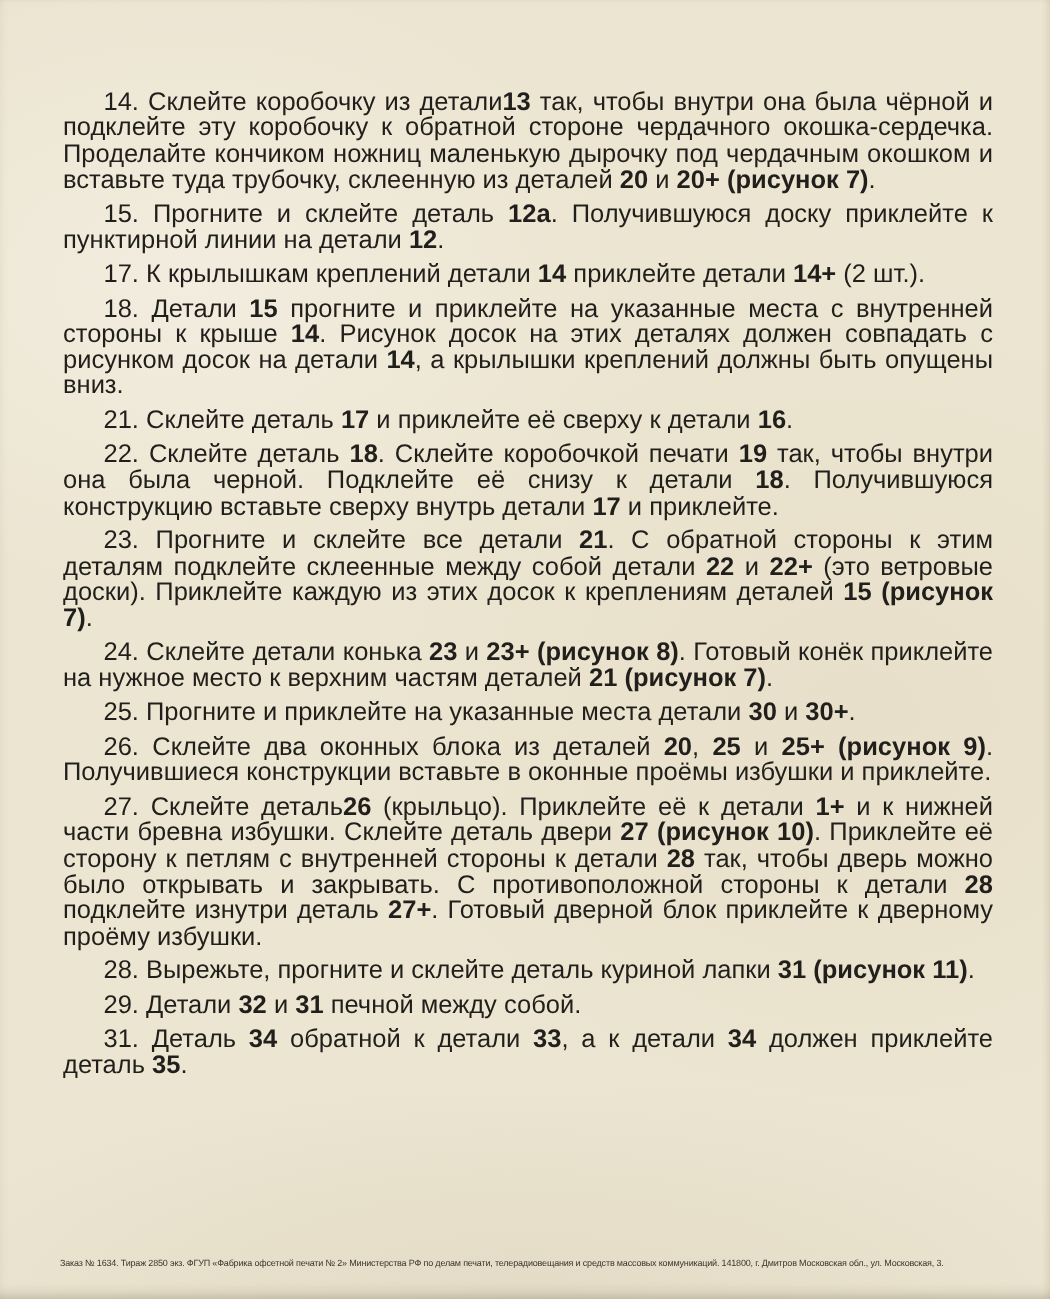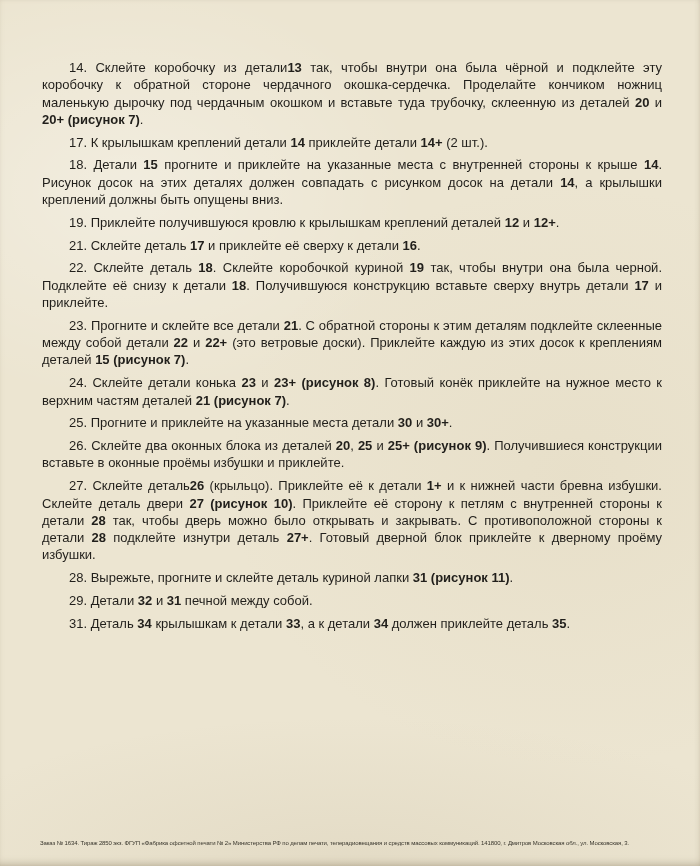--- a/index.html
+++ b/index.html
@@ -31,21 +31,21 @@
       inset 0 -6px 9px -5px rgba(105,90,62,0.40),
       inset -4px 0 7px -6px rgba(105,90,62,0.25),
       inset 0 3px 6px -5px rgba(105,90,62,0.12);
   }
   .content {
     position: absolute;
     left: 42px;
     top: 59px;
     width: 620px;
     color: #211f1b;
-    font-size: 13px;
+    font-size: 17px;
     line-height: 17.3px;
     -webkit-hyphens: auto;
     hyphens: auto;
   }
   .content p.step {
     margin: 0;
     padding-top: 5.5px;
     text-indent: 27px;
     text-align: justify;
   }
@@ -66,30 +66,30 @@
     color: #39362d;
   }
 </style>
 </head>
 <body>
 
 <div class="paper"></div>
 
 <div class="content">
     <p class="step"><span>14. Склейте коробочку из детали</span><span class="b">13</span><span> так, чтобы внутри она была чёрной и подклейте эту коробочку к обратной стороне чердачного окошка-сердечка. Проделайте кончиком ножниц маленькую дырочку под чердачным окошком и вставьте туда трубочку, склеенную из деталей </span><span class="b">20</span><span> и </span><span class="b">20+ (рисунок 7)</span><span>.</span></p>
+    <p class="step"><span>15. Прогните и склейте деталь </span><span class="b">12а</span><span>. Получившуюся доску приклейте к пунктирной линии на детали </span><span class="b">12</span><span>.</span></p>
     <p class="step"><span>17. К крылышкам креплений детали </span><span class="b">14</span><span> приклейте детали </span><span class="b">14+</span><span> (2 шт.).</span></p>
     <p class="step"><span>18. Детали </span><span class="b">15</span><span> прогните и приклейте на указанные места с внутренней стороны к крыше </span><span class="b">14</span><span>. Рисунок досок на этих деталях должен совпадать с рисунком досок на детали </span><span class="b">14</span><span>, а крылышки креплений должны быть опущены вниз.</span></p>
-    <p class="step"><span>19. Приклейте получившуюся кровлю к крылышкам креплений деталей </span><span class="b">12</span><span> и </span><span class="b">12+</span><span>.</span></p>
     <p class="step"><span>21. Склейте деталь </span><span class="b">17</span><span> и приклейте её сверху к детали </span><span class="b">16</span><span>.</span></p>
-    <p class="step"><span>22. Склейте деталь </span><span class="b">18</span><span>. Склейте коробочкой куриной </span><span class="b">19</span><span> так, чтобы внутри она была черной. Подклейте её снизу к детали </span><span class="b">18</span><span>. Получившуюся конструкцию вставьте сверху внутрь детали </span><span class="b">17</span><span> и приклейте.</span></p>
+    <p class="step"><span>22. Склейте деталь </span><span class="b">18</span><span>. Склейте коробочкой печати </span><span class="b">19</span><span> так, чтобы внутри она была черной. Подклейте её снизу к детали </span><span class="b">18</span><span>. Получившуюся конструкцию вставьте сверху внутрь детали </span><span class="b">17</span><span> и приклейте.</span></p>
     <p class="step"><span>23. Прогните и склейте все детали </span><span class="b">21</span><span>. С обратной стороны к этим деталям подклейте склеенные между собой детали </span><span class="b">22</span><span> и </span><span class="b">22+</span><span> (это ветровые доски). Приклейте каждую из этих досок к креплениям деталей </span><span class="b">15 (рисунок 7)</span><span>.</span></p>
     <p class="step"><span>24. Склейте детали конька </span><span class="b">23</span><span> и </span><span class="b">23+ (рисунок 8)</span><span>. Готовый конёк приклейте на нужное место к верхним частям деталей </span><span class="b">21 (рисунок 7)</span><span>.</span></p>
     <p class="step"><span>25. Прогните и приклейте на указанные места детали </span><span class="b">30</span><span> и </span><span class="b">30+</span><span>.</span></p>
     <p class="step"><span>26. Склейте два оконных блока из деталей </span><span class="b">20</span><span>, </span><span class="b">25</span><span> и </span><span class="b">25+ (рисунок 9)</span><span>. Получившиеся конструкции вставьте в оконные проёмы избушки и приклейте.</span></p>
     <p class="step"><span>27. Склейте деталь</span><span class="b">26</span><span> (крыльцо). Приклейте её к детали </span><span class="b">1+</span><span> и к нижней части бревна избушки. Склейте деталь двери </span><span class="b">27 (рисунок 10)</span><span>. Приклейте её сторону к петлям с внутренней стороны к детали </span><span class="b">28</span><span> так, чтобы дверь можно было открывать и закрывать. С противоположной стороны к детали </span><span class="b">28</span><span> подклейте изнутри деталь </span><span class="b">27+</span><span>. Готовый дверной блок приклейте к дверному проёму избушки.</span></p>
     <p class="step"><span>28. Вырежьте, прогните и склейте деталь куриной лапки </span><span class="b">31 (рисунок 11)</span><span>.</span></p>
     <p class="step"><span>29. Детали </span><span class="b">32</span><span> и </span><span class="b">31</span><span> печной между собой.</span></p>
-    <p class="step"><span>31. Деталь </span><span class="b">34</span><span> крылышкам к детали </span><span class="b">33</span><span>, а к детали </span><span class="b">34</span><span> должен приклейте деталь </span><span class="b">35</span><span>.</span></p>
+    <p class="step"><span>31. Деталь </span><span class="b">34</span><span> обратной к детали </span><span class="b">33</span><span>, а к детали </span><span class="b">34</span><span> должен приклейте деталь </span><span class="b">35</span><span>.</span></p>
   </div>
 
 <div class="imprint">Заказ № 1634. Тираж 2850 экз. ФГУП «Фабрика офсетной печати № 2» Министерства РФ по делам печати, телерадиовещания и средств массовых коммуникаций.  141800, г. Дмитров Московская обл., ул. Московская, 3.</div>
 
 <div class="paper-shade"></div>
 
 </body></html>

